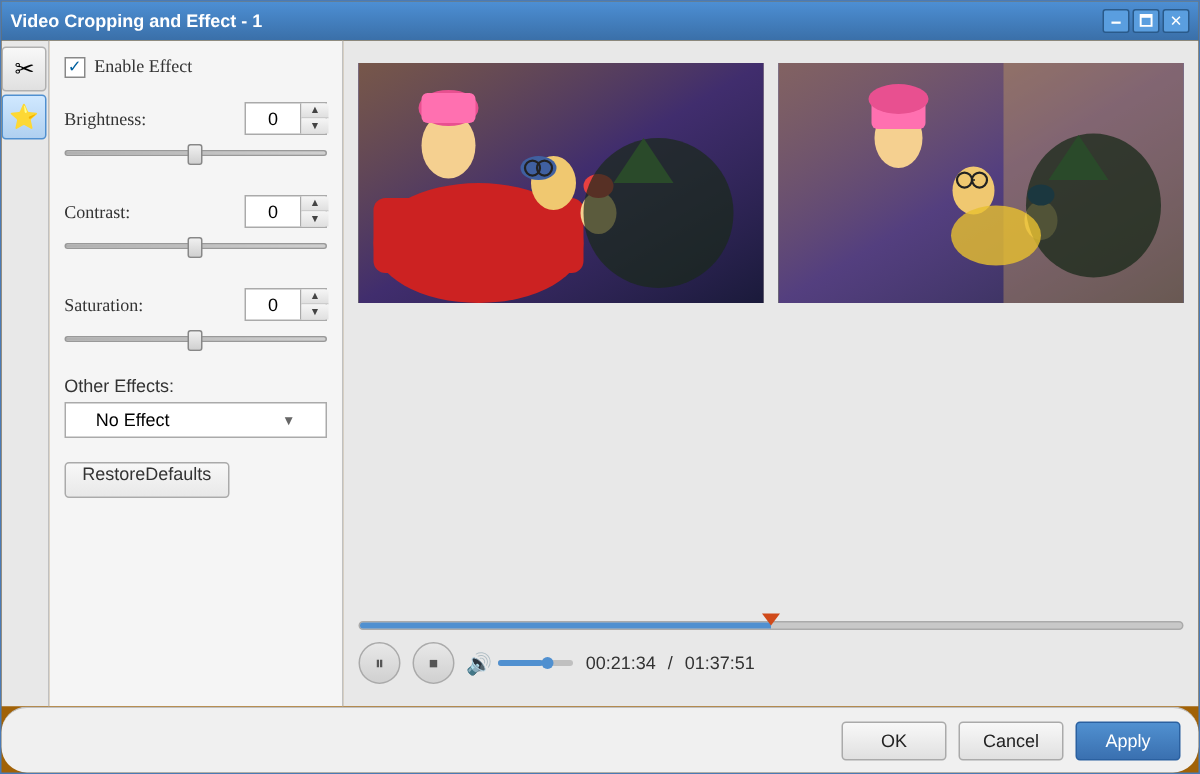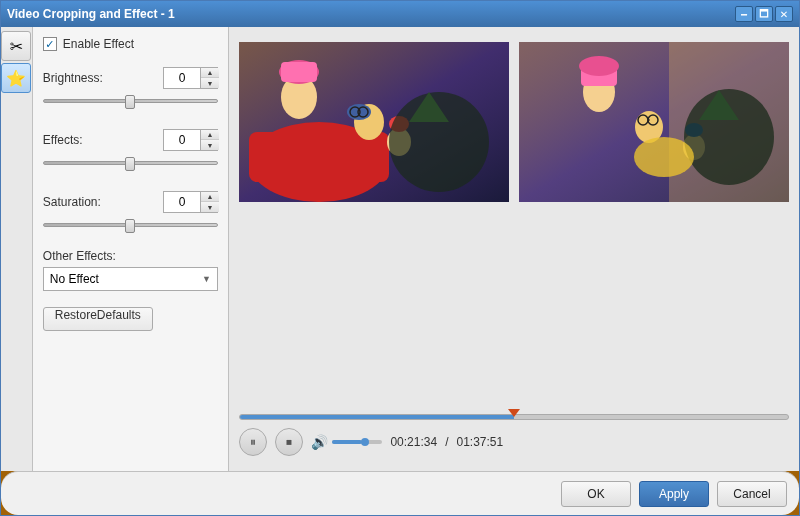--- a/index.html
+++ b/index.html
@@ -126,20 +126,21 @@
 
     .label-row {
       display: flex;
       align-items: center;
       justify-content: space-between;
       margin-top: 4px;
     }
 
     .label-text {
       color: #333;
+      font-family: Liberation Serif, serif;
     }
 
     .number-input-group {
       display: flex;
       align-items: center;
       border: 1px solid #aaa;
       background: white;
       width: 55px;
     }
 
@@ -209,21 +210,21 @@
     }
 
     .dropdown {
       width: 100%;
       height: 24px;
       background: white;
       border: 1px solid #aaa;
       display: flex;
       align-items: center;
       justify-content: space-between;
-      padding: 0 6px;
+      padding: 0 20px;
       cursor: pointer;
       font-size: 12px;
     }
 
     .dropdown-arrow {
       font-size: 9px;
       color: #666;
     }
 
     .restore-btn {
@@ -467,21 +468,21 @@
         </div>
         <div class="slider-container">
           <div class="slider-track">
             <div class="slider-thumb" style="left:50%"></div>
           </div>
         </div>
       </div>
 
       <div>
         <div class="label-row">
-          <span class="label-text">Effects:</span>
+          <span class="label-text">Contrast:</span>
           <div class="number-input-group">
             <input class="number-input" type="text" value="0" style="">
             <div class="spin-btns">
               <button class="spin-btn">▲</button>
               <button class="spin-btn">▼</button>
             </div>
           </div>
         </div>
         <div class="slider-container">
           <div class="slider-track">
@@ -630,21 +631,21 @@
         </div>
       </div>
 
     </div>
   </div>
 
   <div class="bottom-bar">
     <button class="action-btn">
       <span>OK</span>
     </button>
+    <button class="action-btn">
+      <span>Cancel</span>
+    </button>
     <button class="action-btn primary">
       <span>Apply</span>
     </button>
-    <button class="action-btn">
-      <span>Cancel</span>
-    </button>
   </div>
 
 </div>
 
 </body></html>

